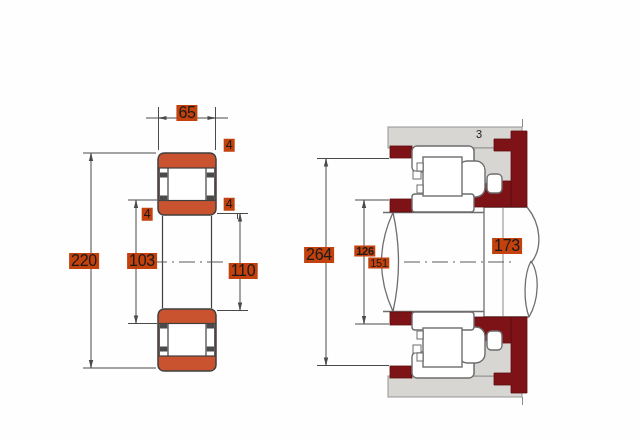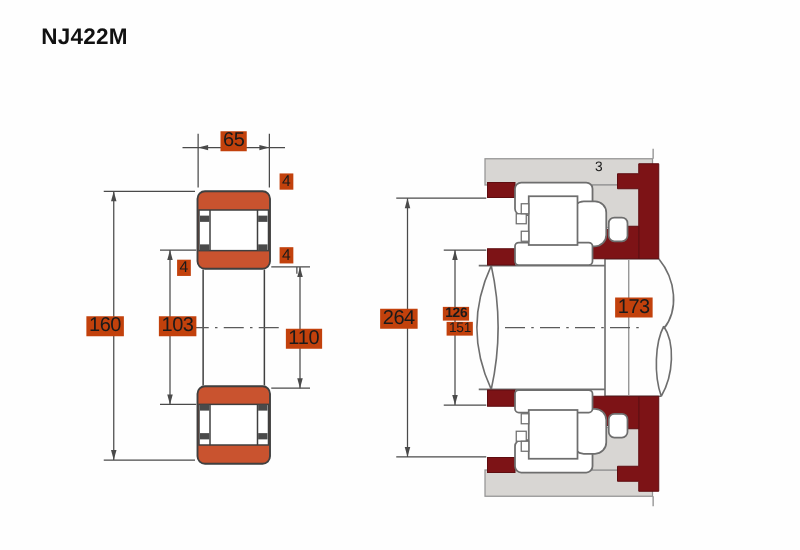--- a/index.html
+++ b/index.html
@@ -28,21 +28,20 @@
   .wpart{fill:#fff;stroke:#6e6e6e;stroke-width:1.4;}
   .wpart2{fill:#fff;stroke:#6e6e6e;stroke-width:1;}
   .shaft{stroke:#6e6e6e;stroke-width:1.3;fill:none;}
   .thin{stroke:#8a8a8a;stroke-width:1;fill:none;}
 </style>
 </head>
 <body>
 
 <div class="canvas">
 
-  <div class="title">NJ422M</div>
 
   <svg width="640" height="440" viewBox="0 0 640 440">
 
     <g>
 
       <g id="leftTop">
         <rect class="orangeblk" x="158" y="153" width="58" height="62" rx="6"></rect>
         <rect class="band" x="159.2" y="168" width="55.6" height="32.5"></rect>
         <line class="dline" x1="168" y1="168" x2="168" y2="200.5"></line>
         <line class="dline" x1="206" y1="168" x2="206" y2="200.5"></line>
@@ -136,25 +135,25 @@
         <line class="dim" x1="355" y1="200" x2="389" y2="200"></line>
         <line class="dim" x1="355" y1="324" x2="389" y2="324"></line>
         <line class="dim" x1="364" y1="200" x2="364" y2="324"></line>
         <polygon class="arr" points="364,200 361.8,208 366.2,208"></polygon>
         <polygon class="arr" points="364,324 361.8,316 366.2,316"></polygon>
       </g>
     </g>
   </svg>
 
   <div class="lbl big" style="left:187px;top:113px;">65</div>
-  <div class="lbl big" style="left:84px;top:261px;">160</div>
+  <div class="lbl big" style="left:84px;top:261px;">220</div>
   <div class="lbl big" style="left:142px;top:261px;">103</div>
   <div class="lbl big" style="left:243px;top:271px;text-align:right;">110</div>
   <div class="lbl sm" style="left:229px;top:145px;">4</div>
   <div class="lbl sm" style="left:229px;top:204px;">4</div>
   <div class="lbl sm" style="left:147px;top:214px;">4</div>
 
   <div class="lbl med" style="left:319px;top:255px;">264</div>
   <div class="lbl xs" style="left:365px;top:251px;font-weight:bold;">126</div>
-  <div class="lbl xs" style="left:368px;top:263px;">151</div>
+  <div class="lbl xs" style="left:379px;top:263px;">151</div>
   <div class="lbl med" style="left:507px;top:246px;">173</div>
   <div class="lbl xs nobg" style="left:479px;top:134px;">3</div>
 </div>
 
 </body></html>

